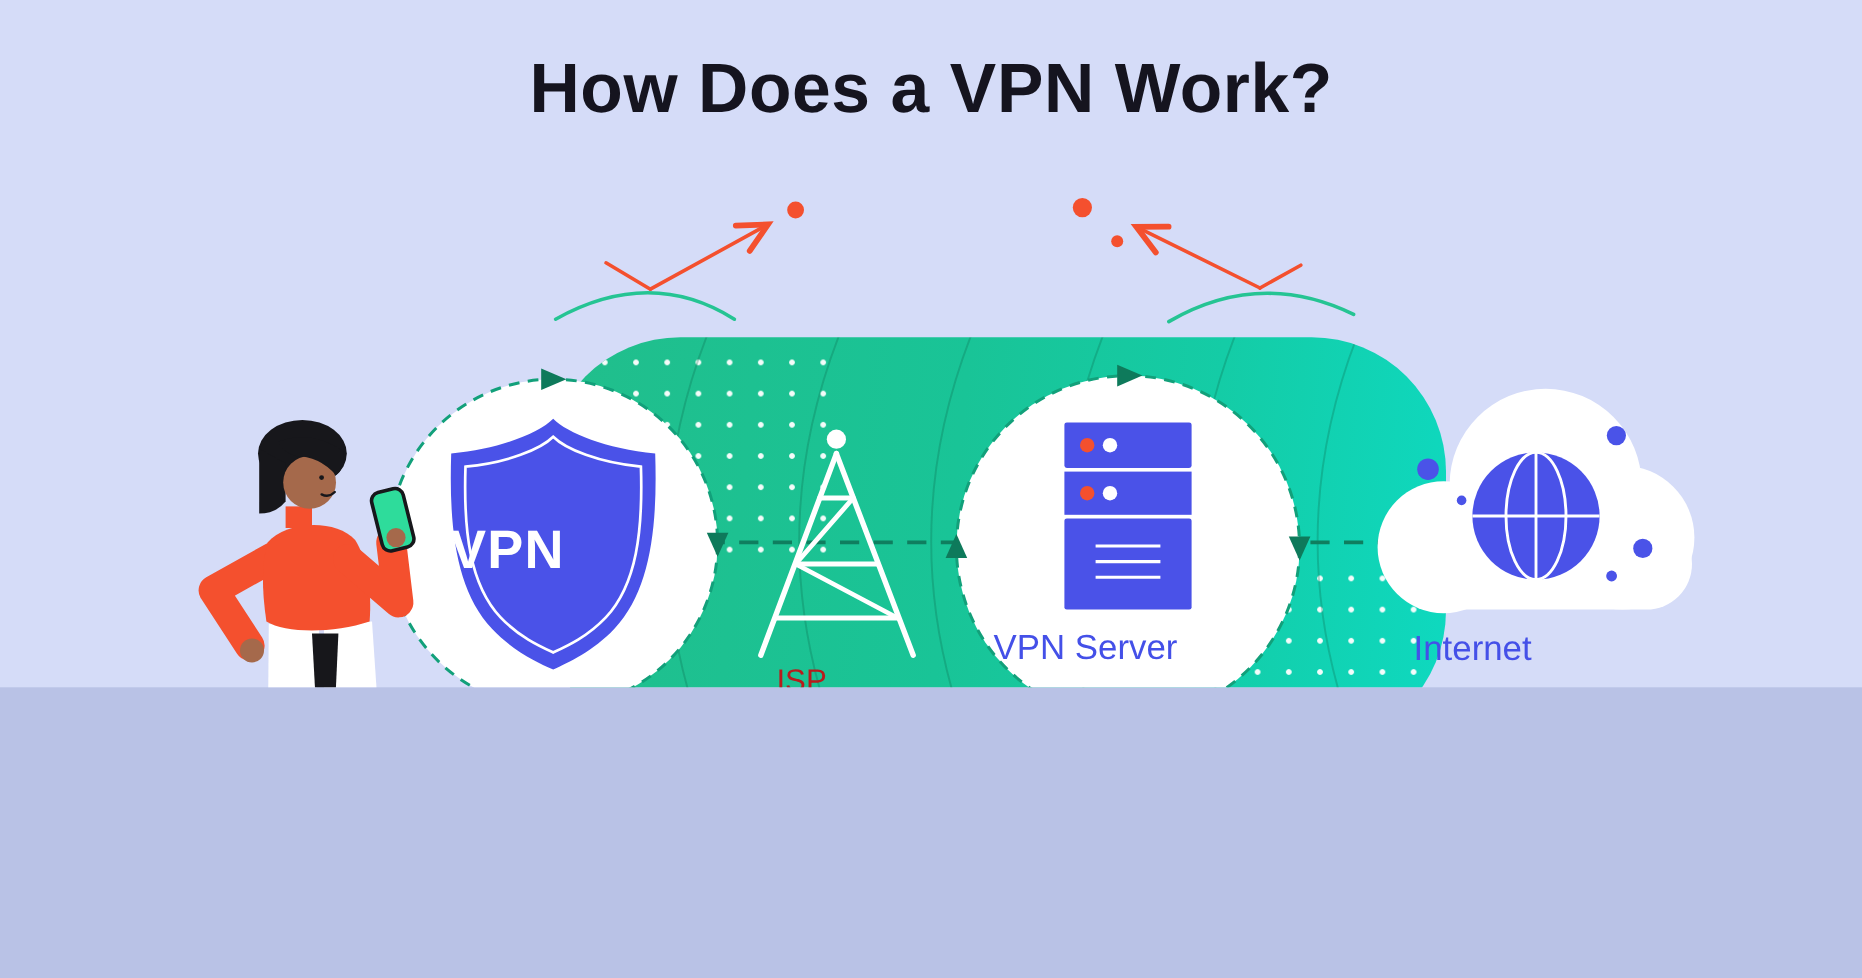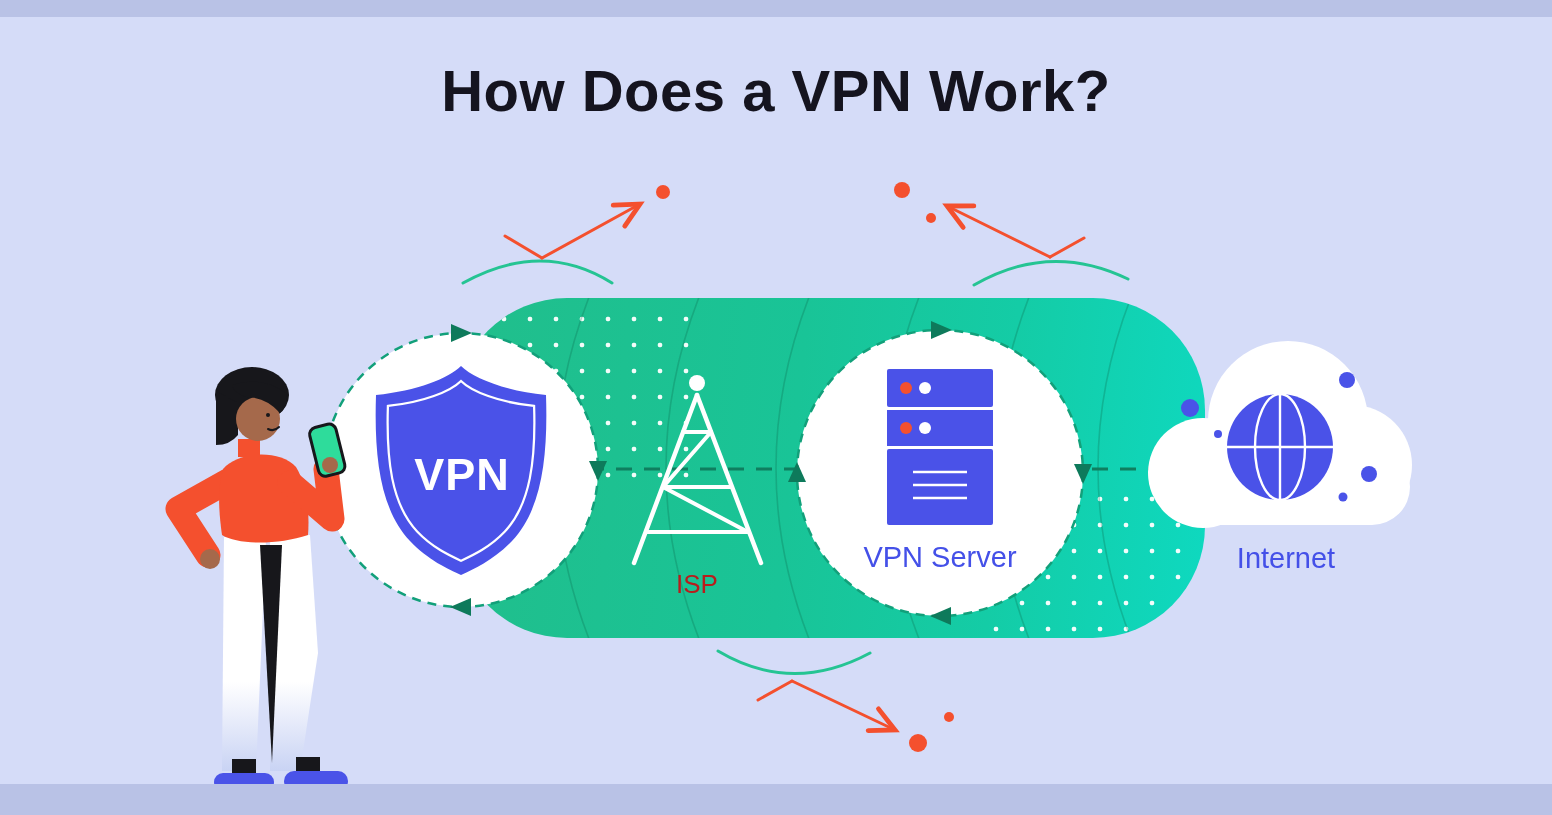--- a/index.html
+++ b/index.html
@@ -1,27 +1,27 @@
 <!DOCTYPE html>
 <html><head>
 <meta charset="utf-8">
 <style>
   html,body{margin:0;padding:0;background:#b9c2e6;}
-  .stage{position:relative;width:1552px;height:767px;background:#D5DCF8;overflow:hidden;
-         font-family:"Liberation Sans",sans-serif;margin:17px auto;}
+  .stage{position:relative;width:1552px;height:573px;background:#D5DCF8;overflow:hidden;
+         font-family:"Liberation Sans",sans-serif;margin:0 auto;}
   .abs{position:absolute;}
   .title{top:40px;left:0;width:1552px;text-align:center;font-size:58px;font-weight:600;
          color:#15141F;letter-spacing:.5px;}
   .tunnel{left:455px;top:281px;width:750px;height:340px;border-radius:112px;overflow:hidden;
           background:linear-gradient(96deg,#21BE8B 0%,#19C497 45%,#14CCA6 72%,#0ED9C0 100%);}
   .dots{background-image:radial-gradient(circle,rgba(255,255,255,.95) 2px,transparent 2.7px);
         background-size:26px 26px;}
   .dots.p1{left:10px;top:8px;width:242px;height:172px;}
   .dots.p2{left:528px;top:188px;width:200px;height:146px;}
-  .lbl{position:absolute;text-align:center;}
+  .lbl{position:absolute;}
   .lbl-shield{left:375px;top:432px;width:174px;font-size:45px;font-weight:bold;color:#FFFFFF;letter-spacing:1px;}
   .lbl-isp{left:647px;top:552px;width:100px;font-size:26px;color:#b91c1c;}
   .lbl-server{left:828px;top:524px;width:224px;font-size:29px;font-weight:500;color:#4450E8;}
   .lbl-internet{left:1178px;top:525px;width:216px;font-size:29px;color:#4450E8;}
   .ground{background:rgba(255,255,255,.9);height:3px;border-radius:2px;}
   .g1{left:125px;top:771px;width:275px;}
   .g2{left:433px;top:771px;width:86px;}
   svg{display:block;}
 </style>
 </head>

